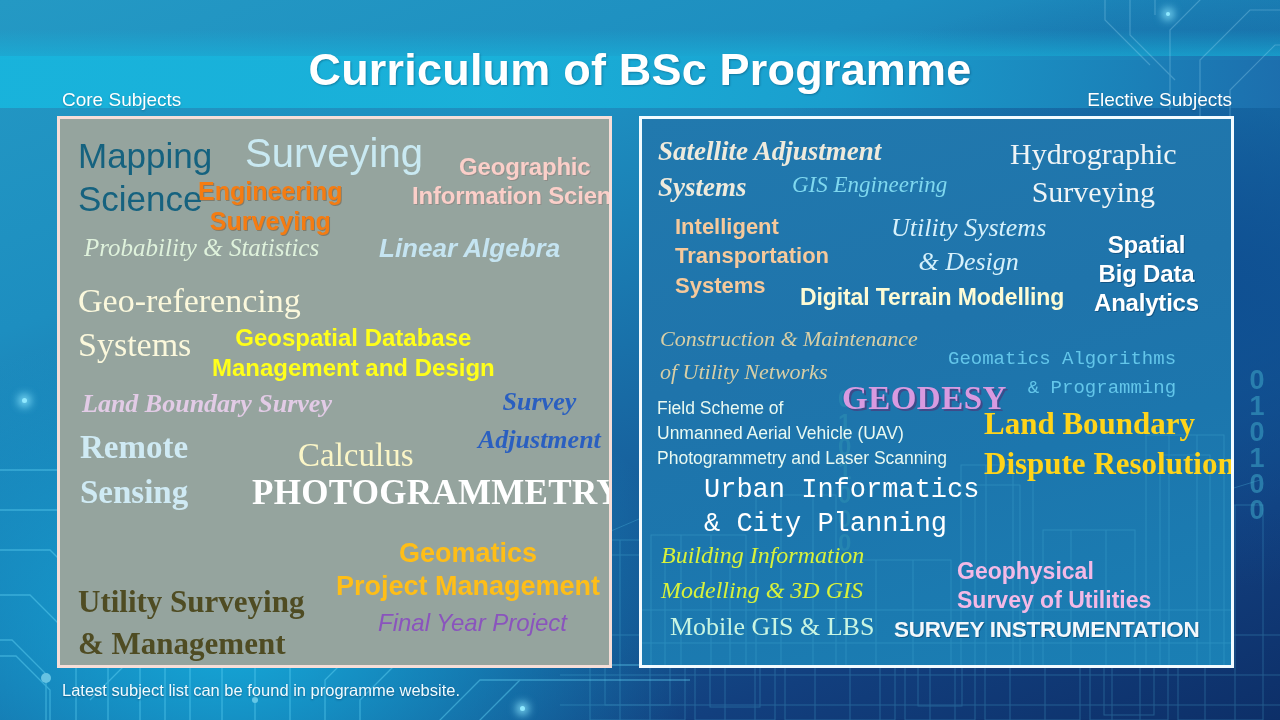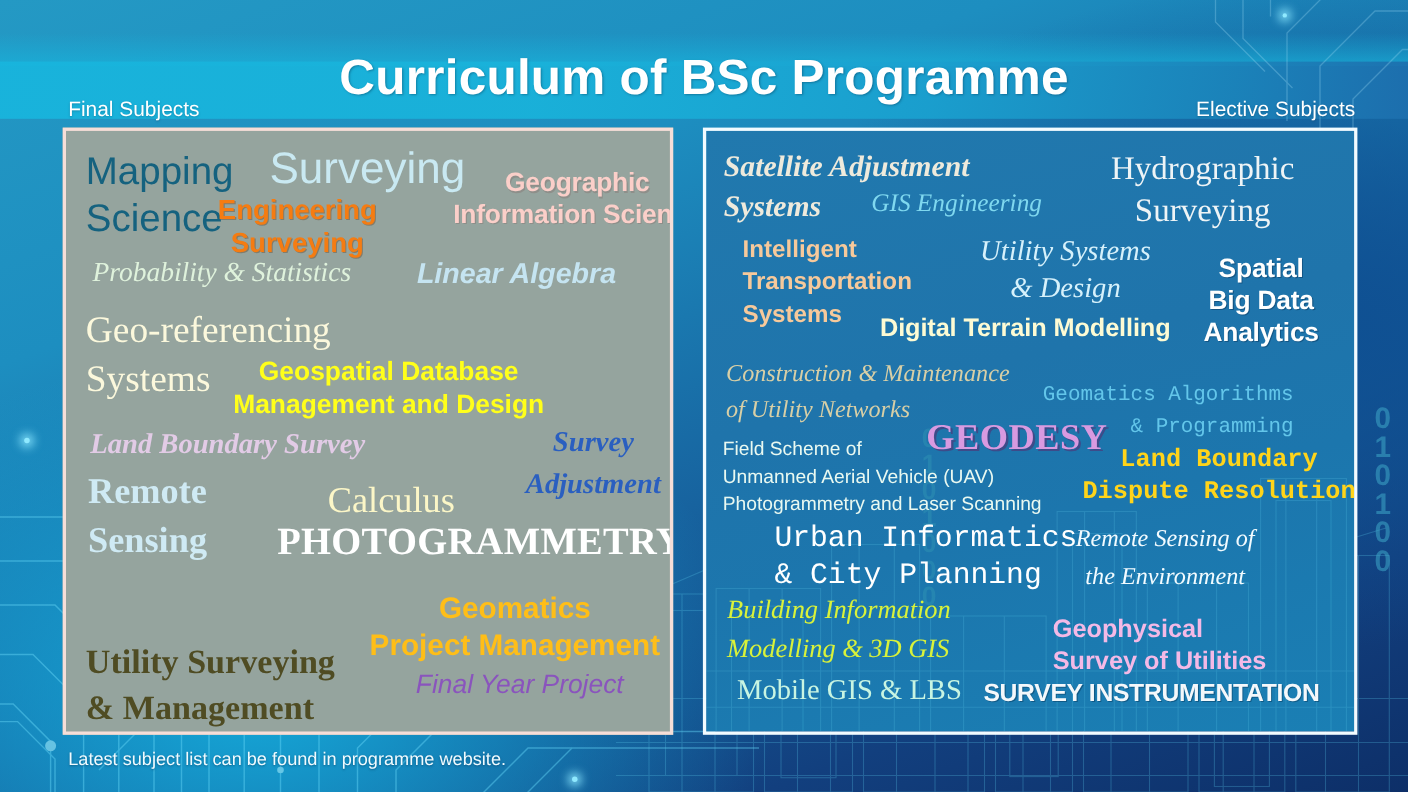--- a/index.html
+++ b/index.html
@@ -112,21 +112,21 @@
   .s-its       {font-family:"Liberation Sans",sans-serif;font-weight:bold;color:#f6c99b;font-size:22px;line-height:1.33;}
   .s-utilsys   {font-family:"Liberation Serif",serif;font-style:italic;color:#d6f1fb;font-size:26px;line-height:1.3;text-align:center;}
   .s-spatial   {font-family:"Liberation Sans",sans-serif;font-weight:bold;color:#ffffff;font-size:24px;
                 line-height:1.2;text-align:center;letter-spacing:-.2px;text-shadow:1px 1px 0 rgba(0,30,60,.35);}
   .s-dtm       {font-family:"Liberation Sans",sans-serif;font-weight:bold;color:#fdfbd4;font-size:23px;letter-spacing:-.1px;}
   .s-constr    {font-family:"Liberation Serif",serif;font-style:italic;color:#d8cfa6;font-size:22px;line-height:1.5;}
   .s-geoalg    {font-family:"Liberation Mono",monospace;color:#63c6ea;font-size:19px;line-height:1.5;text-align:right;}
   .s-geodesy   {font-family:"Liberation Serif",serif;font-weight:bold;color:#d89ae0;font-size:33px;
                 letter-spacing:.5px;text-shadow:2px 2px 0 rgba(90,40,110,.55);}
   .s-field     {font-family:"Liberation Sans",sans-serif;color:#e9f9f1;font-size:17.5px;line-height:1.42;}
-  .s-landbdr   {font-family:Liberation Mono, monospace;font-weight:bold;color:#ffd41a;font-size:23px;line-height:1.28;text-align:center;}
+  .s-landbdr   {font-family:Liberation Serif, serif;font-weight:bold;color:#ffd41a;font-size:31px;line-height:1.28;text-align:left;}
   .s-urban     {font-family:Liberation Mono, monospace;color:#ffffff;font-size:27px;line-height:1.25;text-align:left;}
   .s-rsenv     {font-family:"Liberation Serif",serif;font-style:italic;color:#f2fbff;font-size:22px;line-height:1.6;text-align:center;}
   .s-bim       {font-family:"Liberation Serif",serif;font-style:italic;color:#d9f23a;font-size:24px;line-height:1.45;}
   .s-geophys   {font-family:"Liberation Sans",sans-serif;font-weight:bold;color:#f3b9e6;font-size:23px;line-height:1.28;}
   .s-mobile    {font-family:"Liberation Serif",serif;color:#c8f5e2;font-size:26px;}
   .s-instr     {font-family:"Liberation Sans",sans-serif;font-weight:bold;color:#f4f8fb;font-size:22.5px;
                 letter-spacing:-.3px;text-shadow:1px 1px 0 rgba(0,40,70,.4);}
 </style>
 </head>
 <body>
@@ -210,21 +210,21 @@
     <span>0</span>
     <span>0</span>
   </div>
 
   <div class="glow" style="left:22px;top:398px;width:5px;height:5px;"></div>
   <div class="glow" style="left:150px;top:608px;width:4px;height:4px;"></div>
   <div class="glow" style="left:520px;top:706px;width:5px;height:5px;"></div>
   <div class="glow" style="left:1166px;top:12px;width:4px;height:4px;"></div>
 
   <div id="main-title">Curriculum of BSc Programme</div>
-  <div class="panel-caption" id="caption-core">Final Subjects</div>
+  <div class="panel-caption" id="caption-core">Core Subjects</div>
   <div class="panel-caption" id="caption-elective">Elective Subjects</div>
 
   <div class="panel" id="panel-core">
     <div class="w s-mapping" style="left:18px;top:16px;">Mapping
 Science</div>
     <div class="w s-surveying" style="left:185px;top:14px;">Surveying</div>
     <div class="w s-engsurv" style="left:138px;top:57px;">Engineering
 Surveying</div>
     <div class="w s-gis" style="left:352px;top:33px;">Geographic
 Information Science</div>
@@ -297,22 +297,20 @@
     <div class="w s-geoalg" style="left:306px;top:226px;">Geomatics Algorithms
 &amp; Programming</div>
     <div class="w s-geodesy" style="left:200px;top:263px;">GEODESY</div>
     <div class="w s-field" style="left:15px;top:277px;">Field Scheme of
 Unmanned Aerial Vehicle (UAV)
 Photogrammetry and Laser Scanning</div>
     <div class="w s-landbdr" style="left:342px;top:285px;">Land Boundary
 Dispute Resolution</div>
     <div class="w s-urban" style="left:62px;top:355px;">Urban Informatics
 &amp; City Planning</div>
-    <div class="w s-rsenv" style="left:336px;top:352px;">Remote Sensing of
-the Environment</div>
     <div class="w s-bim" style="left:19px;top:419px;">Building Information
 Modelling &amp; 3D GIS</div>
     <div class="w s-geophys" style="left:315px;top:438px;">Geophysical
 Survey of Utilities</div>
     <div class="w s-mobile" style="left:28px;top:495px;">Mobile GIS &amp; LBS</div>
     <div class="w s-instr" style="left:252px;top:500px;">SURVEY INSTRUMENTATION</div>
   </div>
 
   <div id="footnote">Latest subject list can be found in programme website.</div>
 </div>

